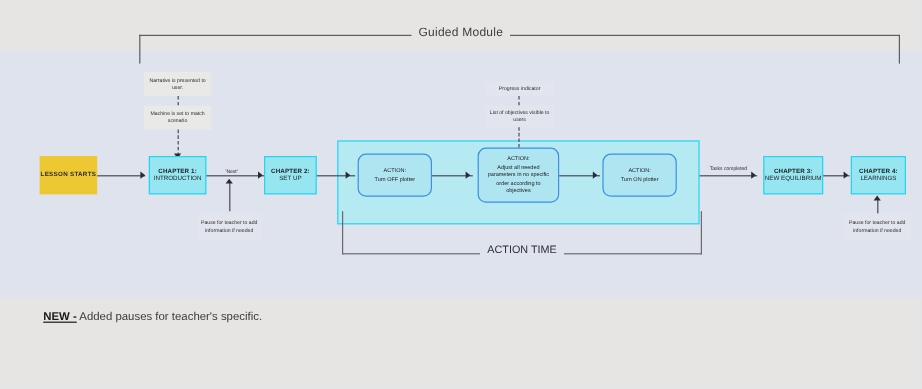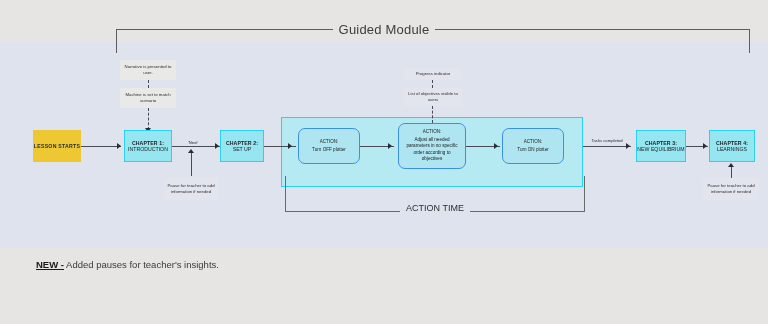--- a/index.html
+++ b/index.html
@@ -21,21 +21,21 @@
   
   .gm-bracket{
     position:absolute;left:116px;top:29px;width:634px;height:24px;
     border-top:1.5px solid #5d5d5d;
     border-left:1.5px solid #5d5d5d;
     border-right:1.5px solid #5d5d5d;
     box-sizing:border-box;
   }
   .gm-label{
     position:absolute;left:0;top:22px;width:768px;text-align:center;
-    font-size:13px;color:#3d3d3d;letter-spacing:.2px;
+    font-size:10px;color:#3d3d3d;letter-spacing:.2px;
   }
   .gm-label span{background:#e6e5e4;padding:0 6px;}
 
   
   .ft-bracket{
     position:absolute;left:285px;top:176px;width:300px;height:36px;
     border-bottom:1.2px solid #6a6a6a;
     border-left:1.2px solid #6a6a6a;
     border-right:1.2px solid #6a6a6a;
     box-sizing:border-box;
@@ -220,16 +220,16 @@
     <span class="sub">LEARNINGS</span>
   </div>
 
   <div class="vline" style="left:731px;top:166px;height:12px;"></div>
   <div class="arrow-u" style="left:728px;top:163px;"></div>
   <div class="note note-onblue" style="left:703px;top:178px;width:56px;height:22px;">
     <span>Pause for teacher to add information if needed</span>
   </div>
 
   <div class="caption">
-    <b>NEW -</b><span> Added pauses for teacher's insights.</span>
+    <b>NEW -</b><span> Added pauses for teacher's specific.</span>
   </div>
 
 </div>
 
 </body></html>

